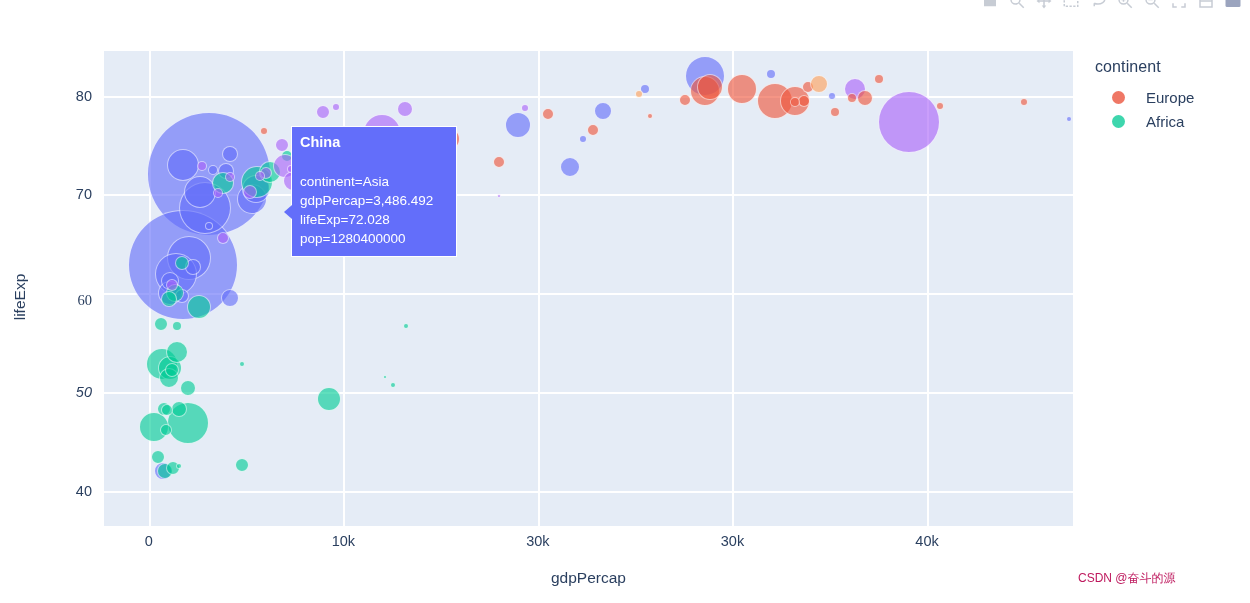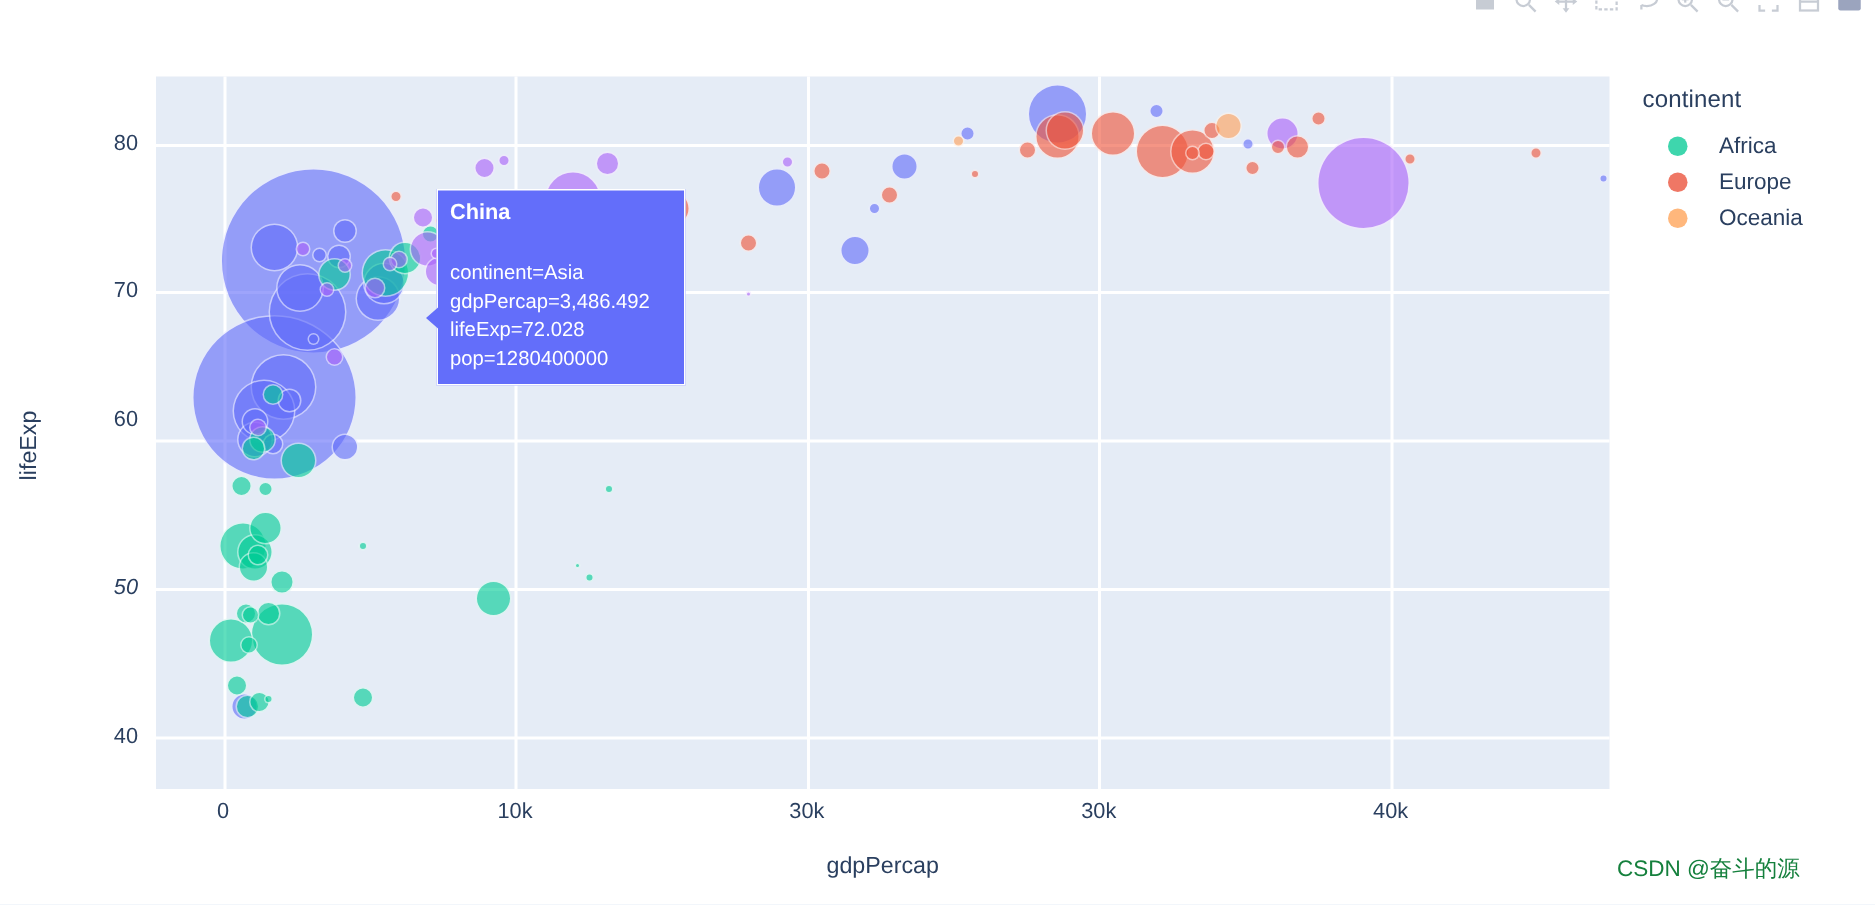--- a/index.html
+++ b/index.html
@@ -93,21 +93,21 @@
     width:0;height:0;
     border-top:7px solid transparent;
     border-bottom:7px solid transparent;
     border-right:8px solid #636efa;
     z-index:41;
   }
 
   
   .watermark{
     position:absolute;left:1078px;top:570px;
-    color:#15803d;font-size:15px;white-space:nowrap;
+    color:#be185d;font-size:12px;white-space:nowrap;
   }
 </style>
 </head>
 <body>
 
 <div id="root">
 
   <div class="modebar">
     <span class="mb-btn">
       <svg viewBox="0 0 24 24" width="18" height="18" fill="currentColor">
@@ -305,42 +305,38 @@
   <div id="xticks">
       <div class="tick x" style="left: 148.753px;">0</div>
       <div class="tick x" style="left: 343.331px;">10k</div>
       <div class="tick x" style="left: 537.91px;">30k</div>
       <div class="tick x" style="left: 732.488px;">30k</div>
       <div class="tick x" style="left: 927.066px;">40k</div>
     </div>
   <div id="yticks">
       <div class="tick y" style="top: 491.365px;">40</div>
       <div class="tick y" style="top: 392.406px; font-style: italic;">50</div>
-      <div class="tick y" style="top: 280px;">60</div>
+      <div class="tick y" style="top: 300px; font-family: Liberation Serif, serif;">60</div>
       <div class="tick y" style="top: 194.49px;">70</div>
       <div class="tick y" style="top: 95.5312px;">80</div>
     </div>
 
   <div class="axis-title" id="xtitle">gdpPercap</div>
   <div class="axis-title" id="ytitle">lifeExp</div>
 
   <div class="legend">
     <div class="legend-title">continent</div>
     <div id="legend-items">
-        <div class="legend-item">
-          <span class="legend-dot" style="background: rgb(62, 214, 173);"></span>
-          <span class="legend-label">Africa</span>
-        </div>
         <div class="legend-item">
           <span class="legend-dot" style="background: rgb(239, 119, 101);"></span>
           <span class="legend-label">Europe</span>
         </div>
         <div class="legend-item">
-          <span class="legend-dot" style="background: rgb(255, 183, 124);"></span>
-          <span class="legend-label">Oceania</span>
+          <span class="legend-dot" style="background: rgb(62, 214, 173);"></span>
+          <span class="legend-label">Africa</span>
         </div>
       </div>
   </div>
 
   <div class="tooltip">
     <div class="tooltip-arrow"></div>
     <div class="tooltip-title">China</div>
     <div class="tooltip-row">continent=Asia</div>
     <div class="tooltip-row">gdpPercap=3,486.492</div>
     <div class="tooltip-row">lifeExp=72.028</div>

